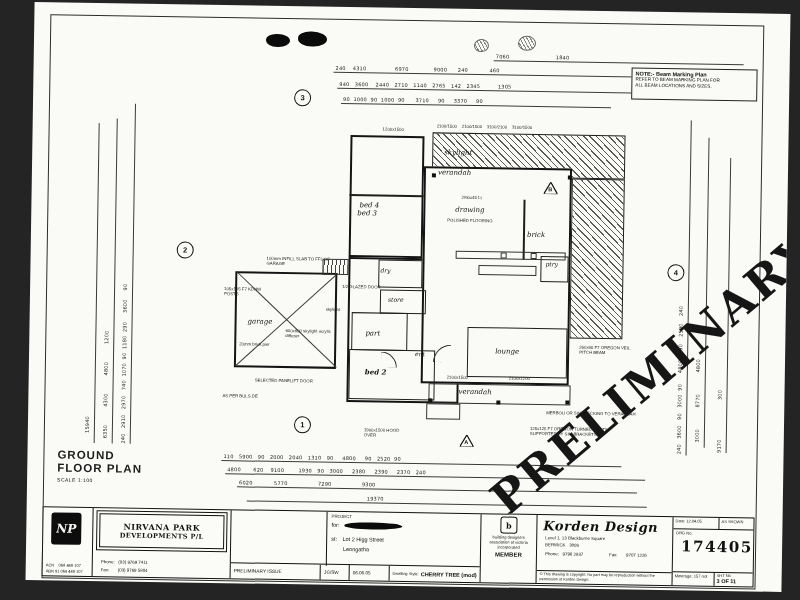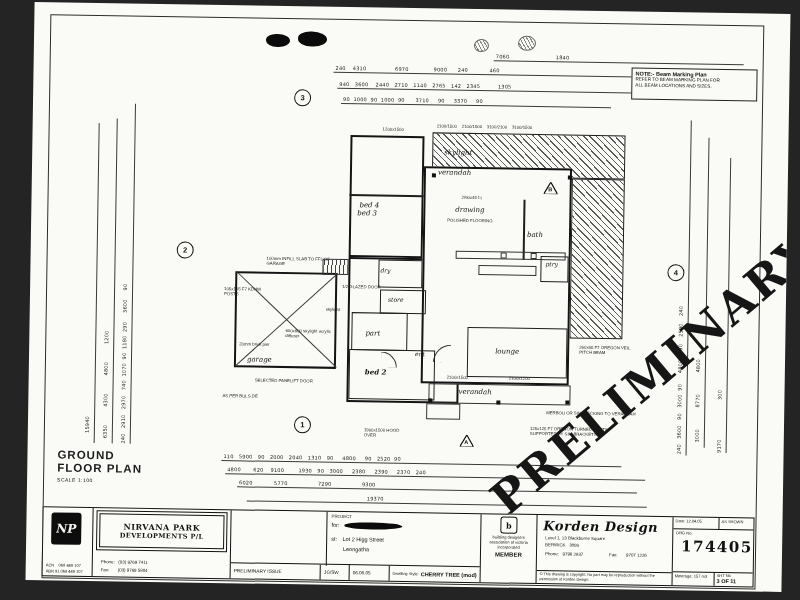--- a/index.html
+++ b/index.html
@@ -110,31 +110,31 @@
     <div class="post" style="left:400px;top:390px;z-index:3;"></div>
     <div class="post" style="left:468px;top:391px;z-index:3;"></div>
     <div class="post" style="left:537px;top:390px;z-index:3;"></div>
     <div class="post" style="left:400px;top:165px;z-index:3;"></div>
     <div class="post" style="left:536px;top:165px;z-index:3;"></div>
 
     <div class="room" style="left:412px;top:140px;z-index:4;">skylight</div>
     <div class="room" style="left:406px;top:160px;z-index:4;">verandah</div>
     <div class="room" style="left:424px;top:197px;z-index:4;">drawing</div>
     <div class="ann" style="left:416px;top:209px;z-index:4;">POLISHED FLOORING</div>
-    <div class="room" style="left:496px;top:221px;z-index:4;">bath</div>
+    <div class="room" style="left:496px;top:221px;z-index:4;">brick</div>
     <div class="room" style="left:515px;top:250px;z-index:4;font-size:6px;">ptry</div>
     <div class="room" style="left:466px;top:338px;z-index:4;">lounge</div>
     <div class="room" style="left:328px;top:147px;z-index:4;margin-top:47px;">bed 4</div>
     <div class="room" style="left:326px;top:202px;z-index:4;font-style:italic;">bed 3</div>
     <div class="room" style="left:336px;top:360px;z-index:4;font-weight:bold;">bed 2</div>
     <div class="room" style="left:336px;top:322px;z-index:4;">part</div>
     <div class="room" style="left:350px;top:259px;z-index:4;font-size:6px;">dry</div>
     <div class="room" style="left:358px;top:288px;z-index:4;font-size:6px;">store</div>
     <div class="room" style="left:386px;top:342px;z-index:4;font-size:6px;">ent</div>
-    <div class="room" style="left:218px;top:312px;z-index:4;margin-top:38px;">garage</div>
+    <div class="room" style="left:218px;top:312px;z-index:4;">garage</div>
     <div class="room" style="left:430px;top:379px;z-index:4;">verandah</div>
 
     <div class="ann" style="left:404px;top:115px;white-space:pre;z-index:4;">2100/1500    2100/1500    3100/2100    3100/1500</div>
     <div class="ann" style="left:430px;top:186px;z-index:4;">2/90x45 f.t</div>
     <div class="ann" style="left:350px;top:119px;z-index:4;">1200x1500</div>
     <div class="ann" style="left:312px;top:277px;width:40px;z-index:4;">1/2 GLAZED DOOR</div>
     <div class="ann" style="left:236px;top:250px;width:68px;z-index:4;">100mm INFILL SLAB TO FFL OF GARAGE</div>
     <div class="ann" style="left:194px;top:281px;width:46px;z-index:4;">105x105 F7 KDHW POSTS</div>
     <div class="ann" style="left:210px;top:336px;z-index:4;">20mm brick pier</div>
     <div class="ann" style="left:256px;top:322px;width:56px;z-index:4;">600x600 skylight acrylic diffuser</div>

